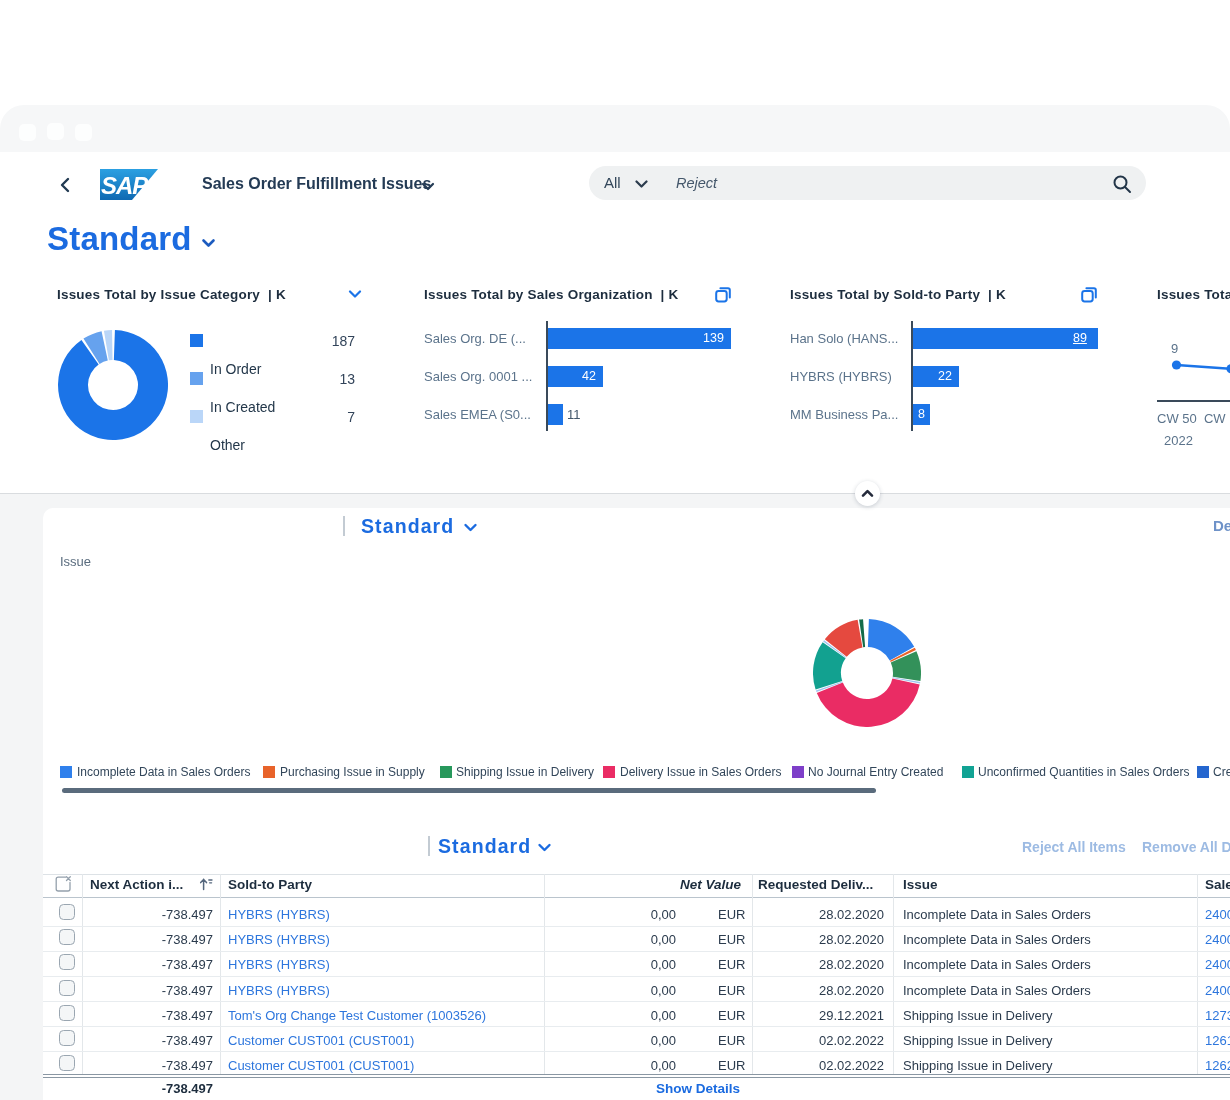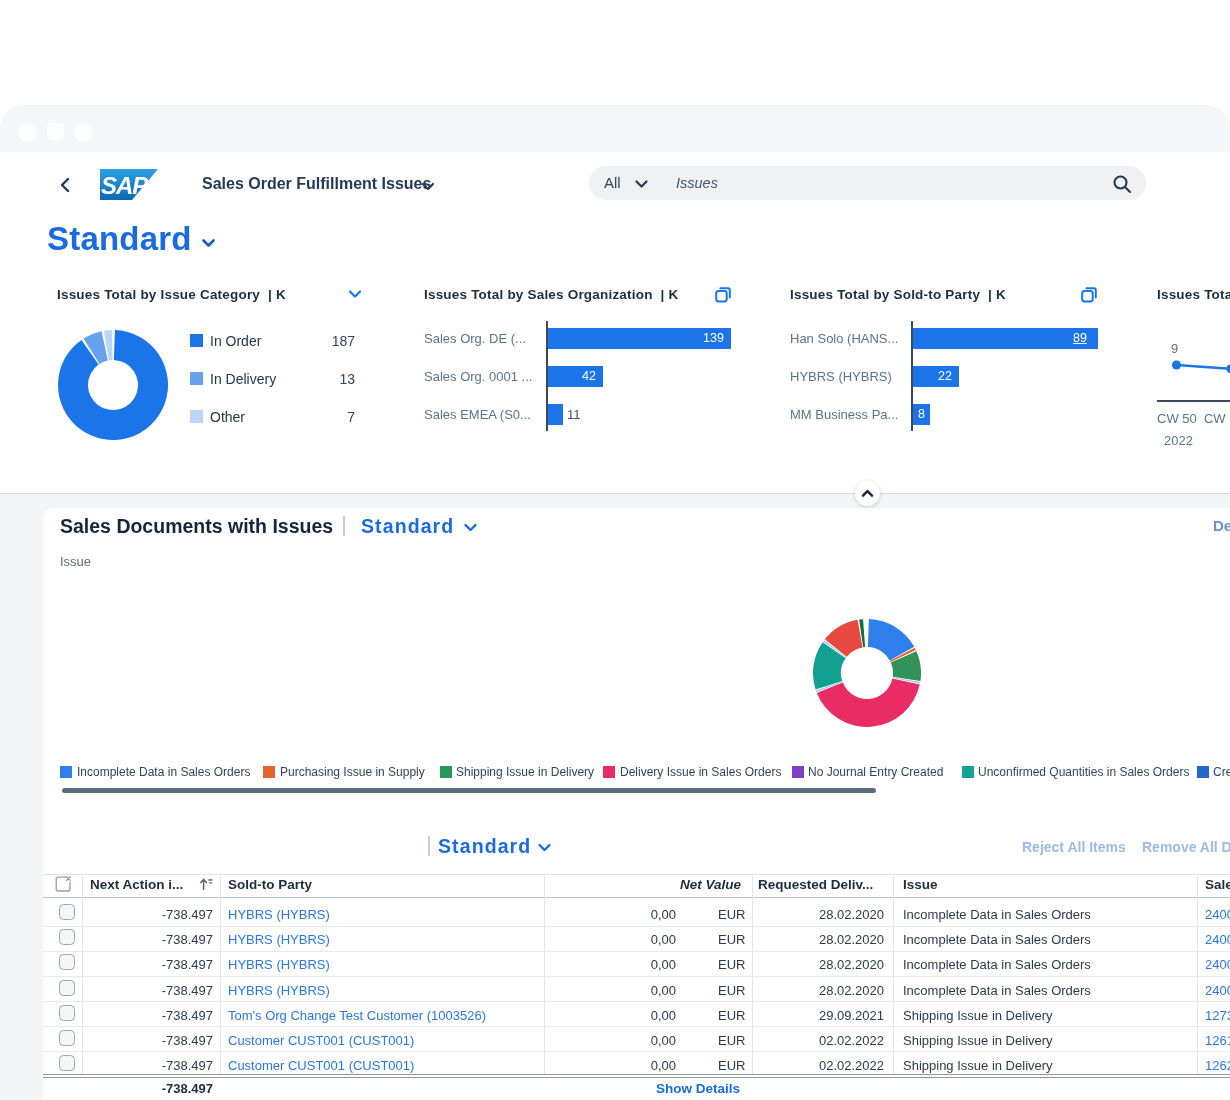--- a/index.html
+++ b/index.html
@@ -34,55 +34,55 @@
   <div class="abs" style="left:202px;top:175px;font-size:16px;font-weight:bold;color:#243b55;white-space:nowrap;">Sales Order Fulfillment Issues</div>
   <svg class="abs" style="left:421px;top:182px;" width="14" height="9" viewBox="0 0 14 9">
     <polyline points="2,2 7,7 12,2" fill="none" stroke="#243b55" stroke-width="2.2" stroke-linecap="round" stroke-linejoin="round"></polyline>
   </svg>
 
   <div class="abs" style="left:589px;top:166px;width:557px;height:34px;border-radius:17px;background:#eff1f2;"></div>
   <div class="abs" style="left:604px;top:174px;font-size:15px;color:#32465a;">All</div>
   <svg class="abs" style="left:635px;top:180px;" width="13" height="8" viewBox="0 0 13 8">
     <polyline points="1.5,1.5 6.5,6.5 11.5,1.5" fill="none" stroke="#2b3c4e" stroke-width="2.2" stroke-linecap="round" stroke-linejoin="round"></polyline>
   </svg>
-  <div class="abs" style="left:676px;top:175px;font-size:14.5px;font-style:italic;color:#44576b;">Issues</div>
+  <div class="abs" style="left:676px;top:175px;font-size:14.5px;font-style:italic;color:#44576b;">Reject</div>
   <svg class="abs" style="left:1111px;top:173px;" width="22" height="22" viewBox="0 0 22 22">
     <circle cx="9.5" cy="9.5" r="6" fill="none" stroke="#223548" stroke-width="2"></circle>
     <line x1="14" y1="14" x2="19" y2="19" stroke="#223548" stroke-width="2" stroke-linecap="round"></line>
   </svg>
 
   <div class="abs" style="left:47px;top:220px;font-size:33px;font-weight:bold;color:#1b6be0;letter-spacing:0.2px;">Standard</div>
   <svg class="abs" style="left:201px;top:238px;" width="15" height="10" viewBox="0 0 15 10">
     <polyline points="2.5,2.5 7.5,7.5 12.5,2.5" fill="none" stroke="#1c5bbf" stroke-width="2.6" stroke-linecap="round" stroke-linejoin="round"></polyline>
   </svg>
 
   <style>
     .ctitle { position:absolute; top:287px; font-size:13.5px; font-weight:bold; color:#1d2d3e; letter-spacing:0.2px; white-space:nowrap; }
     .blabel { position:absolute; font-size:13px; color:#5b738b; }
     .bbar { position:absolute; height:21px; background:#1b74e8; }
     .bval { position:absolute; font-size:12.5px; color:#fff; }
     .lgsq { position:absolute; width:13px; height:13px; }
-    .lgtx { position:absolute; font-size:14px; color:#23374a; }
+    .lgtx { position:absolute; font-size:14px; color:#23374a;margin-top:28px; }
     .lgvl { position:absolute; font-size:14px; color:#32445a; text-align:right; width:40px; }
   </style>
   <div class="ctitle" style="left:57px;">Issues Total by Issue Category&nbsp; | K</div>
   <svg class="abs" style="left:348px;top:290px;" width="14" height="9" viewBox="0 0 14 9">
     <polyline points="2,1.5 7,6.5 12,1.5" fill="none" stroke="#1b74e8" stroke-width="2.2" stroke-linecap="round" stroke-linejoin="round"></polyline>
   </svg>
 
   <svg class="abs" style="left:58px;top:330px;" width="110" height="110" viewBox="0 0 110 110">
   <path d="M 56.92 0.03 A 55 55 0 1 1 23.45 9.95 L 40.66 34.52 A 25 25 0 1 0 55.87 30.02 Z" fill="#1b74e8"></path>
   <path d="M 25.45 8.61 A 55 55 0 0 1 43.56 1.20 L 49.80 30.55 A 25 25 0 0 0 41.57 33.92 Z" fill="#66a2ee"></path>
   <path d="M 45.92 0.75 A 55 55 0 0 1 54.04 0.01 L 54.56 30.00 A 25 25 0 0 0 50.87 30.34 Z" fill="#bad6f8"></path>
   </svg>
   <div class="lgsq" style="left:190px;top:334px;background:#1b74e8;"></div>
   <div class="lgtx" style="left:210px;top:333px;">In Order</div>
   <div class="lgvl" style="left:315px;top:333px;">187</div>
   <div class="lgsq" style="left:190px;top:372px;background:#66a2ee;"></div>
-  <div class="lgtx" style="left:210px;top:371px;">In Delivery</div>
+  <div class="lgtx" style="left:210px;top:371px;">In Created</div>
   <div class="lgvl" style="left:315px;top:371px;">13</div>
   <div class="lgsq" style="left:190px;top:410px;background:#bad6f8;"></div>
   <div class="lgtx" style="left:210px;top:409px;text-align:center;">Other</div>
   <div class="lgvl" style="left:315px;top:409px;">7</div>
 
   <div class="ctitle" style="left:424px;">Issues Total by Sales Organization&nbsp; | K</div>
   <svg class="abs" style="left:715px;top:286px;" width="17" height="17" viewBox="0 0 17 17">
     <rect x="1.2" y="5" width="10.5" height="10.5" rx="2.4" fill="none" stroke="#1b74e8" stroke-width="2"></rect>
     <path d="M 5.4 2.2 L 13 2.2 Q 14.8 2.2 14.8 4 L 14.8 11.6" fill="none" stroke="#1b74e8" stroke-width="2" stroke-linecap="round"></path>
   </svg>
@@ -131,21 +131,20 @@
   </svg>
 
   <div class="abs" style="left:0;top:494px;width:1230px;height:606px;background:#f4f5f6;"></div>
   <div class="abs" style="left:43px;top:508px;width:1187px;height:592px;background:#fff;border-radius:10px 0 0 0;"></div>
 
   <style>
     .sectitle { position:absolute; font-size:19.5px; font-weight:bold; color:#16263a; white-space:nowrap; }
     .lg2sq { position:absolute; top:766px; width:12px; height:12px; }
     .lg2tx { position:absolute; top:765px; font-size:12px; color:#32465a; white-space:nowrap; }
   </style>
-  <div class="sectitle" style="left:60px;top:515px;">Sales Documents with Issues</div>
   <div class="abs" style="left:343px;top:516px;width:1.5px;height:20px;background:#c3cbd3;"></div>
   <div class="sectitle" style="left:361px;top:515px;color:#1b6be0;letter-spacing:1.1px;">Standard</div>
   <svg class="abs" style="left:463px;top:523px;" width="15" height="10" viewBox="0 0 15 10">
     <polyline points="2.5,2 7.5,7 12.5,2" fill="none" stroke="#1b6be0" stroke-width="2.4" stroke-linecap="round" stroke-linejoin="round"></polyline>
   </svg>
   <div class="abs" style="left:1213px;top:517px;font-size:15px;font-weight:bold;color:#6e92c8;">Det</div>
   <div class="abs" style="left:60px;top:554px;font-size:13px;color:#5a6c7e;">Issue</div>
 
   <svg class="abs" style="left:813px;top:619px;" width="108" height="108" viewBox="0 0 108 108">
   <path d="M 55.88 0.03 A 54 54 0 0 1 101.23 27.82 L 76.74 41.39 A 26 26 0 0 0 54.91 28.02 Z" fill="#2f80ec"></path>
@@ -258,21 +257,21 @@
   <div class="cell" style="left:718px;top:983px;">EUR</div>
   <div class="cell num" style="left:784px;top:983px;width:100px;">28.02.2020</div>
   <div class="cell" style="left:903px;top:983px;">Incomplete Data in Sales Orders</div>
   <div class="cell lnk" style="left:1205px;top:983px;">240088</div>
 
   <div class="cbx" style="top:1005px;"></div>
   <div class="cell num" style="left:113px;top:1008px;width:100px;">-738.497</div>
   <div class="cell lnk" style="left:228px;top:1008px;">Tom's Org Change Test Customer (1003526)</div>
   <div class="cell num" style="left:576px;top:1008px;width:100px;">0,00</div>
   <div class="cell" style="left:718px;top:1008px;">EUR</div>
-  <div class="cell num" style="left:784px;top:1008px;width:100px;">29.09.2021</div>
+  <div class="cell num" style="left:784px;top:1008px;width:100px;">29.12.2021</div>
   <div class="cell" style="left:903px;top:1008px;">Shipping Issue in Delivery</div>
   <div class="cell lnk" style="left:1205px;top:1008px;">127350</div>
 
   <div class="cbx" style="top:1030px;"></div>
   <div class="cell num" style="left:113px;top:1033px;width:100px;">-738.497</div>
   <div class="cell lnk" style="left:228px;top:1033px;">Customer CUST001 (CUST001)</div>
   <div class="cell num" style="left:576px;top:1033px;width:100px;">0,00</div>
   <div class="cell" style="left:718px;top:1033px;">EUR</div>
   <div class="cell num" style="left:784px;top:1033px;width:100px;">02.02.2022</div>
   <div class="cell" style="left:903px;top:1033px;">Shipping Issue in Delivery</div>

